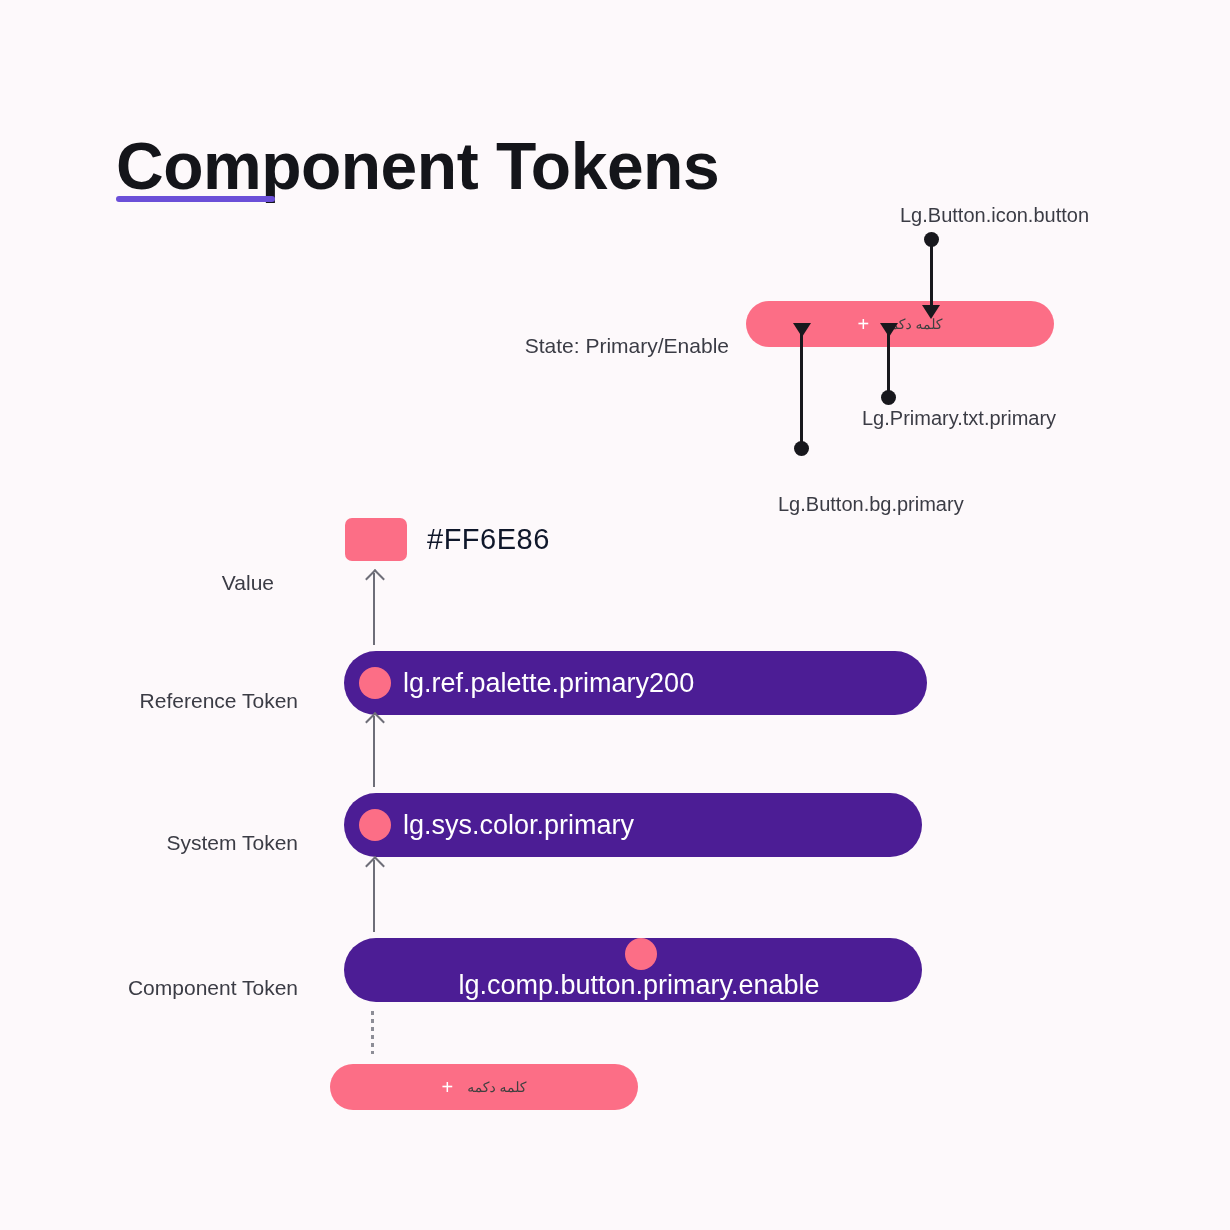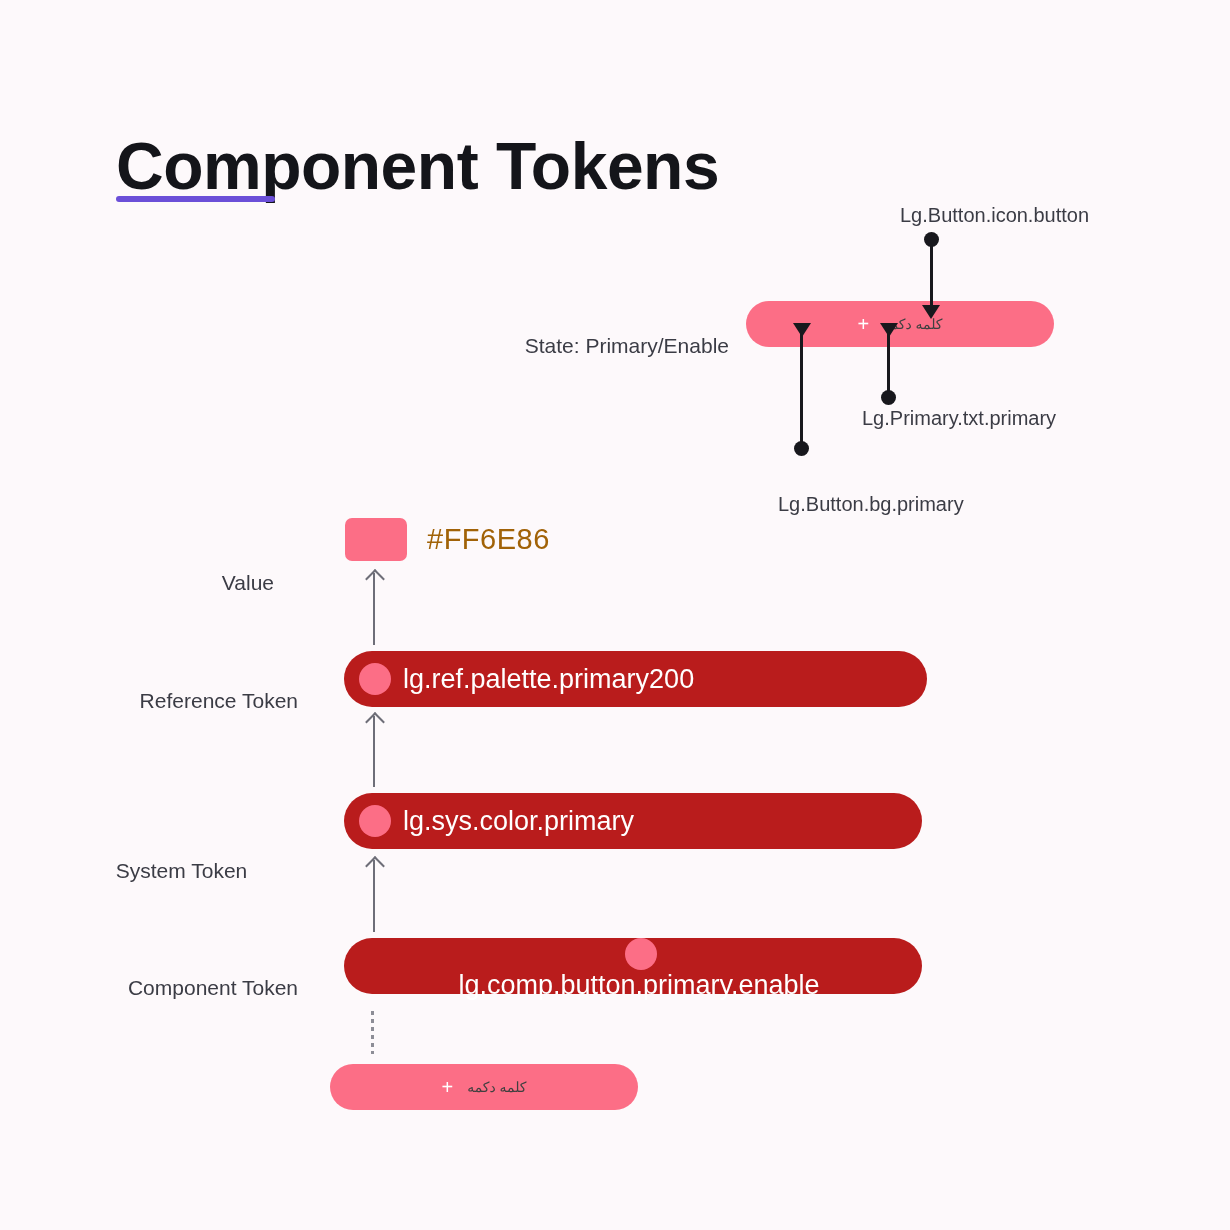--- a/index.html
+++ b/index.html
@@ -124,33 +124,33 @@
     width: 62px;
     height: 43px;
     border-radius: 7px;
     background: #fc6e86;
   }
   .value-hex {
     position: absolute;
     left: 427px;
     top: 523px;
     font-size: 29px;
-    color: #a16207;
+    color: #0f172a;
     letter-spacing: 0.5px;
     white-space: nowrap;
   }
   
   .token-pill {
     position: absolute;
     left: 344px;
-    background: #b91c1c;
+    background: #4c1d95;
     border-radius: 999px;
     display: flex;
     align-items: center;
-    height: 56px;
+    height: 64px;
   }
   .token-pill .dot {
     width: 32px;
     height: 32px;
     border-radius: 50%;
     background: #fc6e86;
     margin-left: 15px;
     flex: 0 0 auto;
   }
   .token-pill .token-text {
@@ -234,21 +234,21 @@
   <div class="up-arrow" id="arrow-value-ref"></div>
 
   <div class="label right" style="left:65px; top:667px; width:233px;">Reference Token</div>
   <div class="token-pill" id="pill-reference">
     <span class="dot"></span>
     <span class="token-text">lg.ref.palette.primary200</span>
   </div>
 
   <div class="up-arrow" id="arrow-ref-sys"></div>
 
-  <div class="label right" style="left:65px; top:837px; width:233px;text-align:center;">System Token</div>
+  <div class="label right" style="left:65px; top:809px; width:233px;">System Token</div>
   <div class="token-pill" id="pill-system">
     <span class="dot"></span>
     <span class="token-text">lg.sys.color.primary</span>
   </div>
 
   <div class="up-arrow" id="arrow-sys-comp"></div>
 
   <div class="label right" style="left:65px; top:954px; width:233px;">Component Token</div>
   <div class="token-pill" id="pill-component">
     <span class="dot"></span>

